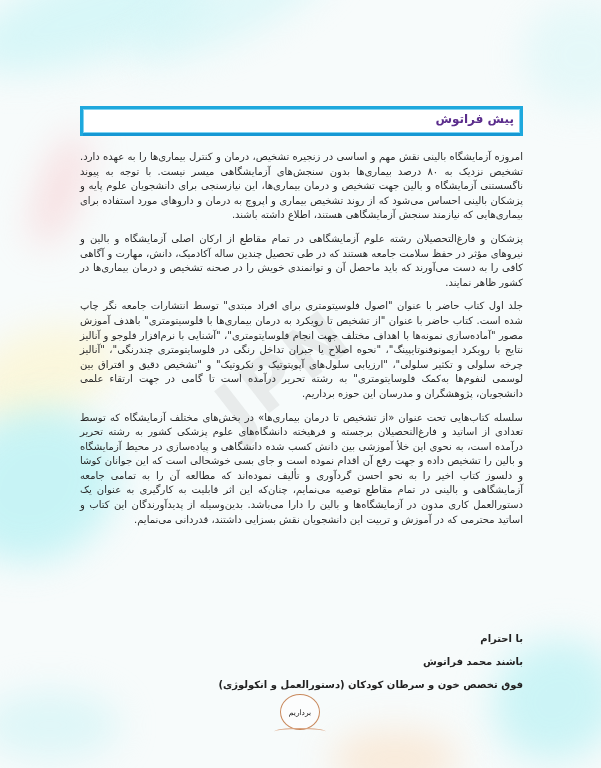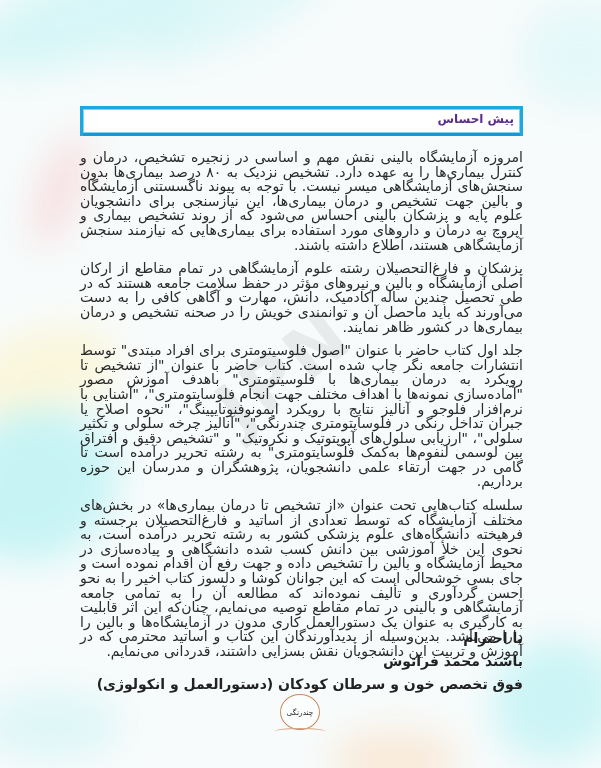--- a/index.html
+++ b/index.html
@@ -34,26 +34,26 @@
   .header-frame::after {
     content: ""; position: absolute; left: 0; right: 0; bottom: -3px; height: 3px; background: #1598d4;
   }
   .header-title {
     position: absolute; right: 6px; top: 3px; font-size: 12px; font-weight: bold; color: #5b2d8c;
     direction: rtl;
   }
   .body-text {
     position: absolute; left: 0; top: 44px; width: 443px;
     direction: rtl; text-align: justify; text-align-last: right;
-    font-size: 14px; line-height: 14.6px; color: #2a2a2a;
+    font-size: 10px; line-height: 14.6px; color: #2a2a2a;
   }
   .para { margin: 0 0 9px 0; }
   .sig {
     position: absolute; left: 0; top: 521px; width: 443px; direction: rtl; text-align: right;
-    font-size: 14px; font-weight: bold; color: #222; line-height: 23px;
+    font-size: 10px; font-weight: bold; color: #222; line-height: 23px;
   }
   .page-badge {
     position: absolute; left: 272px; top: 694px; width: 56px; height: 44px;
   }
   .badge-circle {
     position: absolute; left: 8px; top: 0; width: 40px; height: 36px; border-radius: 50%;
     border: 1.5px solid #c98a5e; box-sizing: border-box; display: flex; align-items: center; justify-content: center;
     font-size: 7.5px; color: #222; direction: rtl; background: rgba(255,255,255,.6);
   }
   .badge-ornament {
@@ -72,35 +72,35 @@
     <div class="blob b5"></div>
     <div class="blob b6"></div>
   <div class="blob b7"></div>
     <div class="blob b8"></div>
     <div class="blob b9"></div>
   <div class="watermark">JPN</div>
 </div>
 
 <div class="page">
   <div class="header-frame">
-    <span class="header-title">پیش احساس</span>
+    <span class="header-title">پیش فراتوش</span>
   </div>
 
   <div class="body-text">
     <p class="para">امروزه آزمایشگاه بالینی نقش مهم و اساسی در زنجیره تشخیص، درمان و کنترل بیماری‌ها را به عهده دارد. تشخیص نزدیک به ۸۰ درصد بیماری‌ها بدون سنجش‌های آزمایشگاهی میسر نیست. با توجه به پیوند ناگسستنی آزمایشگاه و بالین جهت تشخیص و درمان بیماری‌ها، این نیازسنجی برای دانشجویان علوم پایه و پزشکان بالینی احساس می‌شود که از روند تشخیص بیماری و اپروچ به درمان و داروهای مورد استفاده برای بیماری‌هایی که نیازمند سنجش آزمایشگاهی هستند، اطلاع داشته باشند.</p>
     <p class="para">پزشکان و فارغ‌التحصیلان رشته علوم آزمایشگاهی در تمام مقاطع از ارکان اصلی آزمایشگاه و بالین و نیروهای مؤثر در حفظ سلامت جامعه هستند که در طی تحصیل چندین ساله آکادمیک، دانش، مهارت و آگاهی کافی را به دست می‌آورند که باید ماحصل آن و توانمندی خویش را در صحنه تشخیص و درمان بیماری‌ها در کشور ظاهر نمایند.</p>
     <p class="para">جلد اول کتاب حاضر با عنوان "اصول فلوسیتومتری برای افراد مبتدی" توسط انتشارات جامعه نگر چاپ شده است. کتاب حاضر با عنوان "از تشخیص تا رویکرد به درمان بیماری‌ها با فلوسیتومتری" باهدف آموزش مصور "آماده‌سازی نمونه‌ها با اهداف مختلف جهت انجام فلوسایتومتری"، "آشنایی با نرم‌افزار فلوجو و آنالیز نتایج با رویکرد ایمونوفنوتایپینگ"، "نحوه اصلاح یا جبران تداخل رنگی در فلوسایتومتری چندرنگی"، "آنالیز چرخه سلولی و تکثیر سلولی"، "ارزیابی سلول‌های آپوپتوتیک و نکروتیک" و "تشخیص دقیق و افتراق بین لوسمی لنفوم‌ها به‌کمک فلوسایتومتری" به رشته تحریر درآمده است تا گامی در جهت ارتقاء علمی دانشجویان، پژوهشگران و مدرسان این حوزه برداریم.</p>
     <p class="para">سلسله کتاب‌هایی تحت عنوان «از تشخیص تا درمان بیماری‌ها» در بخش‌های مختلف آزمایشگاه که توسط تعدادی از اساتید و فارغ‌التحصیلان برجسته و فرهیخته دانشگاه‌های علوم پزشکی کشور به رشته تحریر درآمده است، به نحوی این خلأ آموزشی بین دانش کسب شده دانشگاهی و پیاده‌سازی در محیط آزمایشگاه و بالین را تشخیص داده و جهت رفع آن اقدام نموده است و جای بسی خوشحالی است که این جوانان کوشا و دلسوز کتاب اخیر را به نحو احسن گردآوری و تألیف نموده‌اند که مطالعه آن را به تمامی جامعه آزمایشگاهی و بالینی در تمام مقاطع توصیه می‌نمایم، چنان‌که این اثر قابلیت به کارگیری به عنوان یک دستورالعمل کاری مدون در آزمایشگاه‌ها و بالین را دارا می‌باشد. بدین‌وسیله از پدیدآورندگان این کتاب و اساتید محترمی که در آموزش و تربیت این دانشجویان نقش بسزایی داشتند، قدردانی می‌نمایم.</p>
   </div>
 
   <div class="sig">
     <div>با احترام</div>
     <div>باشند محمد فراتوش</div>
     <div>فوق تخصص خون و سرطان کودکان (دستورالعمل و انکولوژی)</div>
   </div>
 </div>
 
 <div class="page-badge">
   <div class="badge-circle">
-    <span>چندرنگی</span>
+    <span>برداریم</span>
   </div>
   <div class="badge-ornament"></div>
 </div>
 
 </body></html>

